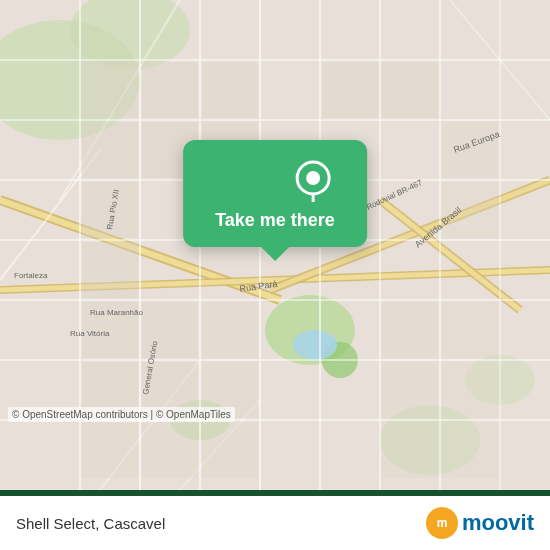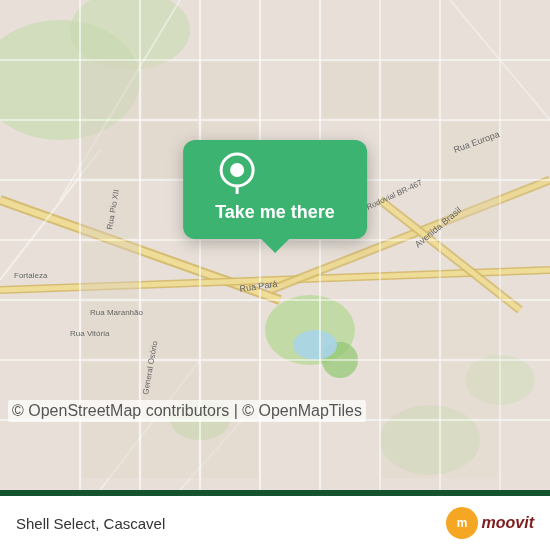--- a/index.html
+++ b/index.html
@@ -50,54 +50,53 @@
       height: 32px;
       background: #f5a623;
       border-radius: 50%;
       display: flex;
       align-items: center;
       justify-content: center;
       margin-right: 4px;
     }
 
     .moovit-text {
-      font-size: 16px;
+      font-size: 22px;
       font-weight: bold;
-      color: #7f1d1d;
-      font-style: italic;
+      color: #0369a1;
     }
 
     .place-name {
       font-size: 15px;
       color: #333;
     }
 
     .copyright {
-      font-size: 16px;
+      font-size: 10px;
       color: #555;
       position: absolute;
       bottom: 68px;
       left: 8px;
       background: rgba(255,255,255,0.7);
       padding: 2px 4px;
       border-radius: 2px;
     }
 
     
     .popup-card {
       position: absolute;
       top: 140px;
       left: 50%;
       transform: translateX(-50%);
       background: #3cb371;
       border-radius: 12px;
-      padding: 10px 32px 16px 32px;
+      padding: 18px 32px 16px 32px;
       display: flex;
       flex-direction: column;
-      align-items: flex-start;
+      align-items: flex-end;
       box-shadow: 0 4px 16px rgba(0,0,0,0.25);
       min-width: 180px;
     }
 
     .popup-card::after {
       content: '';
       position: absolute;
       bottom: -14px;
       left: 50%;
       transform: translateX(-50%);

